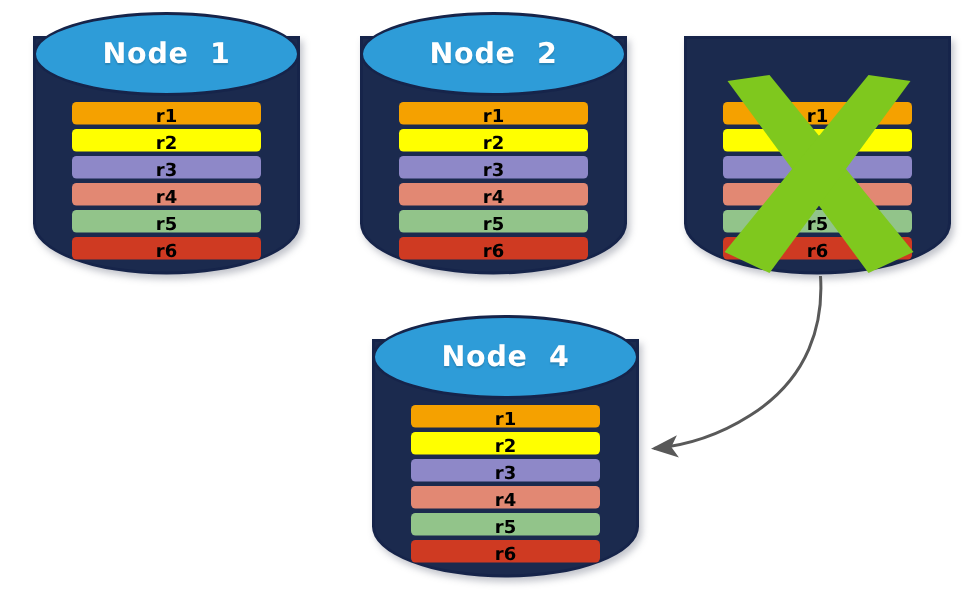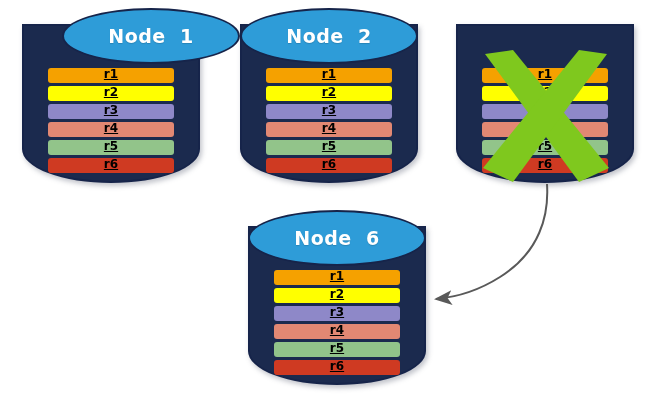--- a/index.html
+++ b/index.html
@@ -63,23 +63,22 @@
     left: 26px;
     top: 60px;
     width: 126px;
   }
   .row-bar {
     position: relative;
     height: 15px;
     margin-bottom: 3px;
     border-radius: 3px;
     display: flex;
-    align-items: flex-start;
+    align-items: flex-end;
     justify-content: center;
-    text-decoration: underline;
   }
   .row-bar:last-child { margin-bottom: 12px; }
   .row-label {
     color: #000000;
     font-size: 12px;
     font-weight: bold;
     line-height: 1;
   }
 
   
@@ -98,21 +97,21 @@
     pointer-events: none;
   }
 </style>
 </head>
 <body>
 
 <div id="canvas" style="background: rgb(255, 255, 255);">
 
   <div class="node" id="node-node1" style="left: 22px; top: 8px;">
     <div class="node-body" style="background: rgb(27, 42, 78); border-color: rgb(22, 36, 74);"></div>
-    <div class="node-top" style="background: rgb(46, 156, 216); border-color: rgb(22, 36, 74); margin-left: 40px;">
+    <div class="node-top" style="background: rgb(46, 156, 216); border-color: rgb(22, 36, 74);">
       <span class="node-title" style="color: rgb(255, 255, 255);">Node  1</span>
     </div>
     <div class="rows">
         <div class="row-bar" style="background: rgb(245, 161, 0);">
           <span class="row-label" style="color: rgb(0, 0, 0);">r1</span>
         </div>
         <div class="row-bar" style="background: rgb(255, 255, 0);">
           <span class="row-label" style="color: rgb(0, 0, 0);">r2</span>
         </div>
         <div class="row-bar" style="background: rgb(142, 136, 200);">
@@ -177,21 +176,21 @@
         </div>
         <div class="row-bar" style="background: rgb(207, 58, 34);">
           <span class="row-label" style="color: rgb(0, 0, 0);">r6</span>
         </div>
       </div>
   </div>
 
   <div class="node" id="node-node4" style="left: 248px; top: 210px;">
     <div class="node-body" style="background: rgb(27, 42, 78); border-color: rgb(22, 36, 74);"></div>
     <div class="node-top" style="background: rgb(46, 156, 216); border-color: rgb(22, 36, 74);">
-      <span class="node-title" style="color: rgb(255, 255, 255);">Node  6</span>
+      <span class="node-title" style="color: rgb(255, 255, 255);">Node  4</span>
     </div>
     <div class="rows">
         <div class="row-bar" style="background: rgb(245, 161, 0);">
           <span class="row-label" style="color: rgb(0, 0, 0);">r1</span>
         </div>
         <div class="row-bar" style="background: rgb(255, 255, 0);">
           <span class="row-label" style="color: rgb(0, 0, 0);">r2</span>
         </div>
         <div class="row-bar" style="background: rgb(142, 136, 200);">
           <span class="row-label" style="color: rgb(0, 0, 0);">r3</span>

